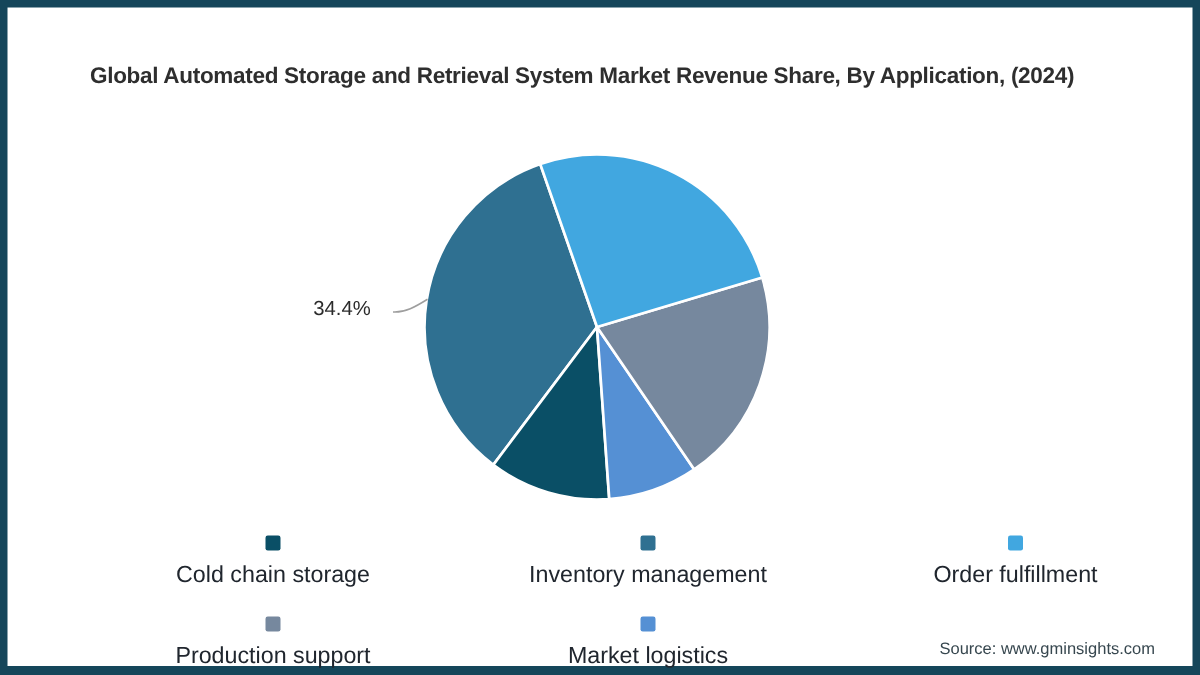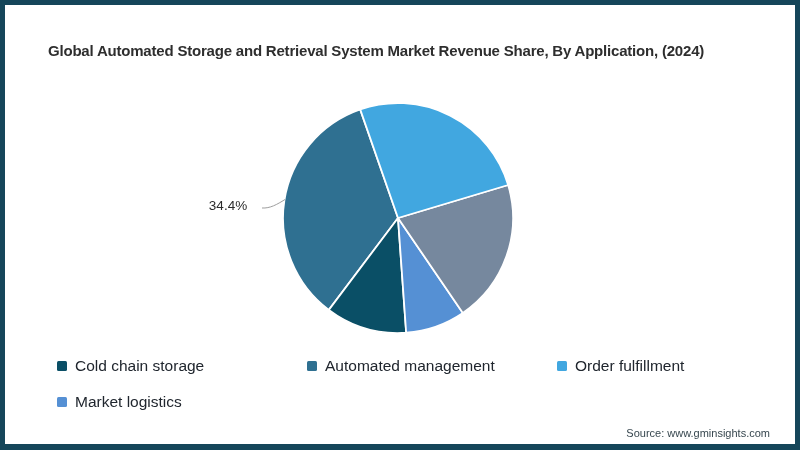--- a/index.html
+++ b/index.html
@@ -5,34 +5,34 @@
   html, body { margin: 0; padding: 0; }
   body {
     width: 800px; height: 450px; position: relative; overflow: hidden;
     font-family: "Liberation Sans", sans-serif; background: #ffffff;
   }
   .frame {
     position: absolute; inset: 0; box-sizing: border-box;
     background: #ffffff; border: 5px solid #15465A; border-bottom-width: 6px;
   }
   .chart-title {
-    position: absolute; left: 48px; top: 42px; width: 710px;
+    position: absolute; left: 60px; top: 42px; width: 710px;
     font-size: 15px; font-weight: 600; letter-spacing: -0.2px; color: #2e2e2e;
     white-space: nowrap;
   }
   #pie-svg { position: absolute; left: 0; top: 0; }
   .pie-label {
     position: absolute; left: 196px; top: 198px; width: 64px;
     text-align: center; font-size: 13.5px; color: #2b2b2b;
   }
   .legend {
     position: absolute; left: 57px; top: 357px; width: 740px;
     display: grid; grid-template-columns: 250px 250px 240px; row-gap: 18px;
   }
-  .legend-item { display: flex; align-items: center; gap: 8px; cursor: pointer; }
+  .legend-item { display: flex; align-items: center; gap: 8px; cursor: pointer; flex-direction: column; }
   .swatch { width: 10px; height: 10px; border-radius: 1.5px; flex: 0 0 auto; }
   .legend-label { font-size: 15.5px; color: #20262e; }
   .source {
     position: absolute; right: 30px; bottom: 11px;
     font-size: 11px; color: #37474F;
   }
 </style>
 </head>
 <body>
 
@@ -51,25 +51,29 @@
 
 <div class="pie-label">34.4%</div>
 
 <div class="legend">
   <div class="legend-item">
     <span class="swatch" style="background: rgb(10, 79, 102);"></span>
     <span class="legend-label">Cold chain storage</span>
   </div>
   <div class="legend-item">
     <span class="swatch" style="background: rgb(47, 112, 145);"></span>
-    <span class="legend-label">Automated management</span>
+    <span class="legend-label">Inventory management</span>
   </div>
   <div class="legend-item">
     <span class="swatch" style="background: rgb(65, 167, 224);"></span>
     <span class="legend-label">Order fulfillment</span>
+  </div>
+  <div class="legend-item">
+    <span class="swatch" style="background: rgb(118, 136, 158);"></span>
+    <span class="legend-label">Production support</span>
   </div>
   <div class="legend-item">
     <span class="swatch" style="background: rgb(85, 144, 212);"></span>
     <span class="legend-label">Market logistics</span>
   </div>
 </div>
 
 <div class="source">Source: www.gminsights.com</div>
 
 </body></html>

